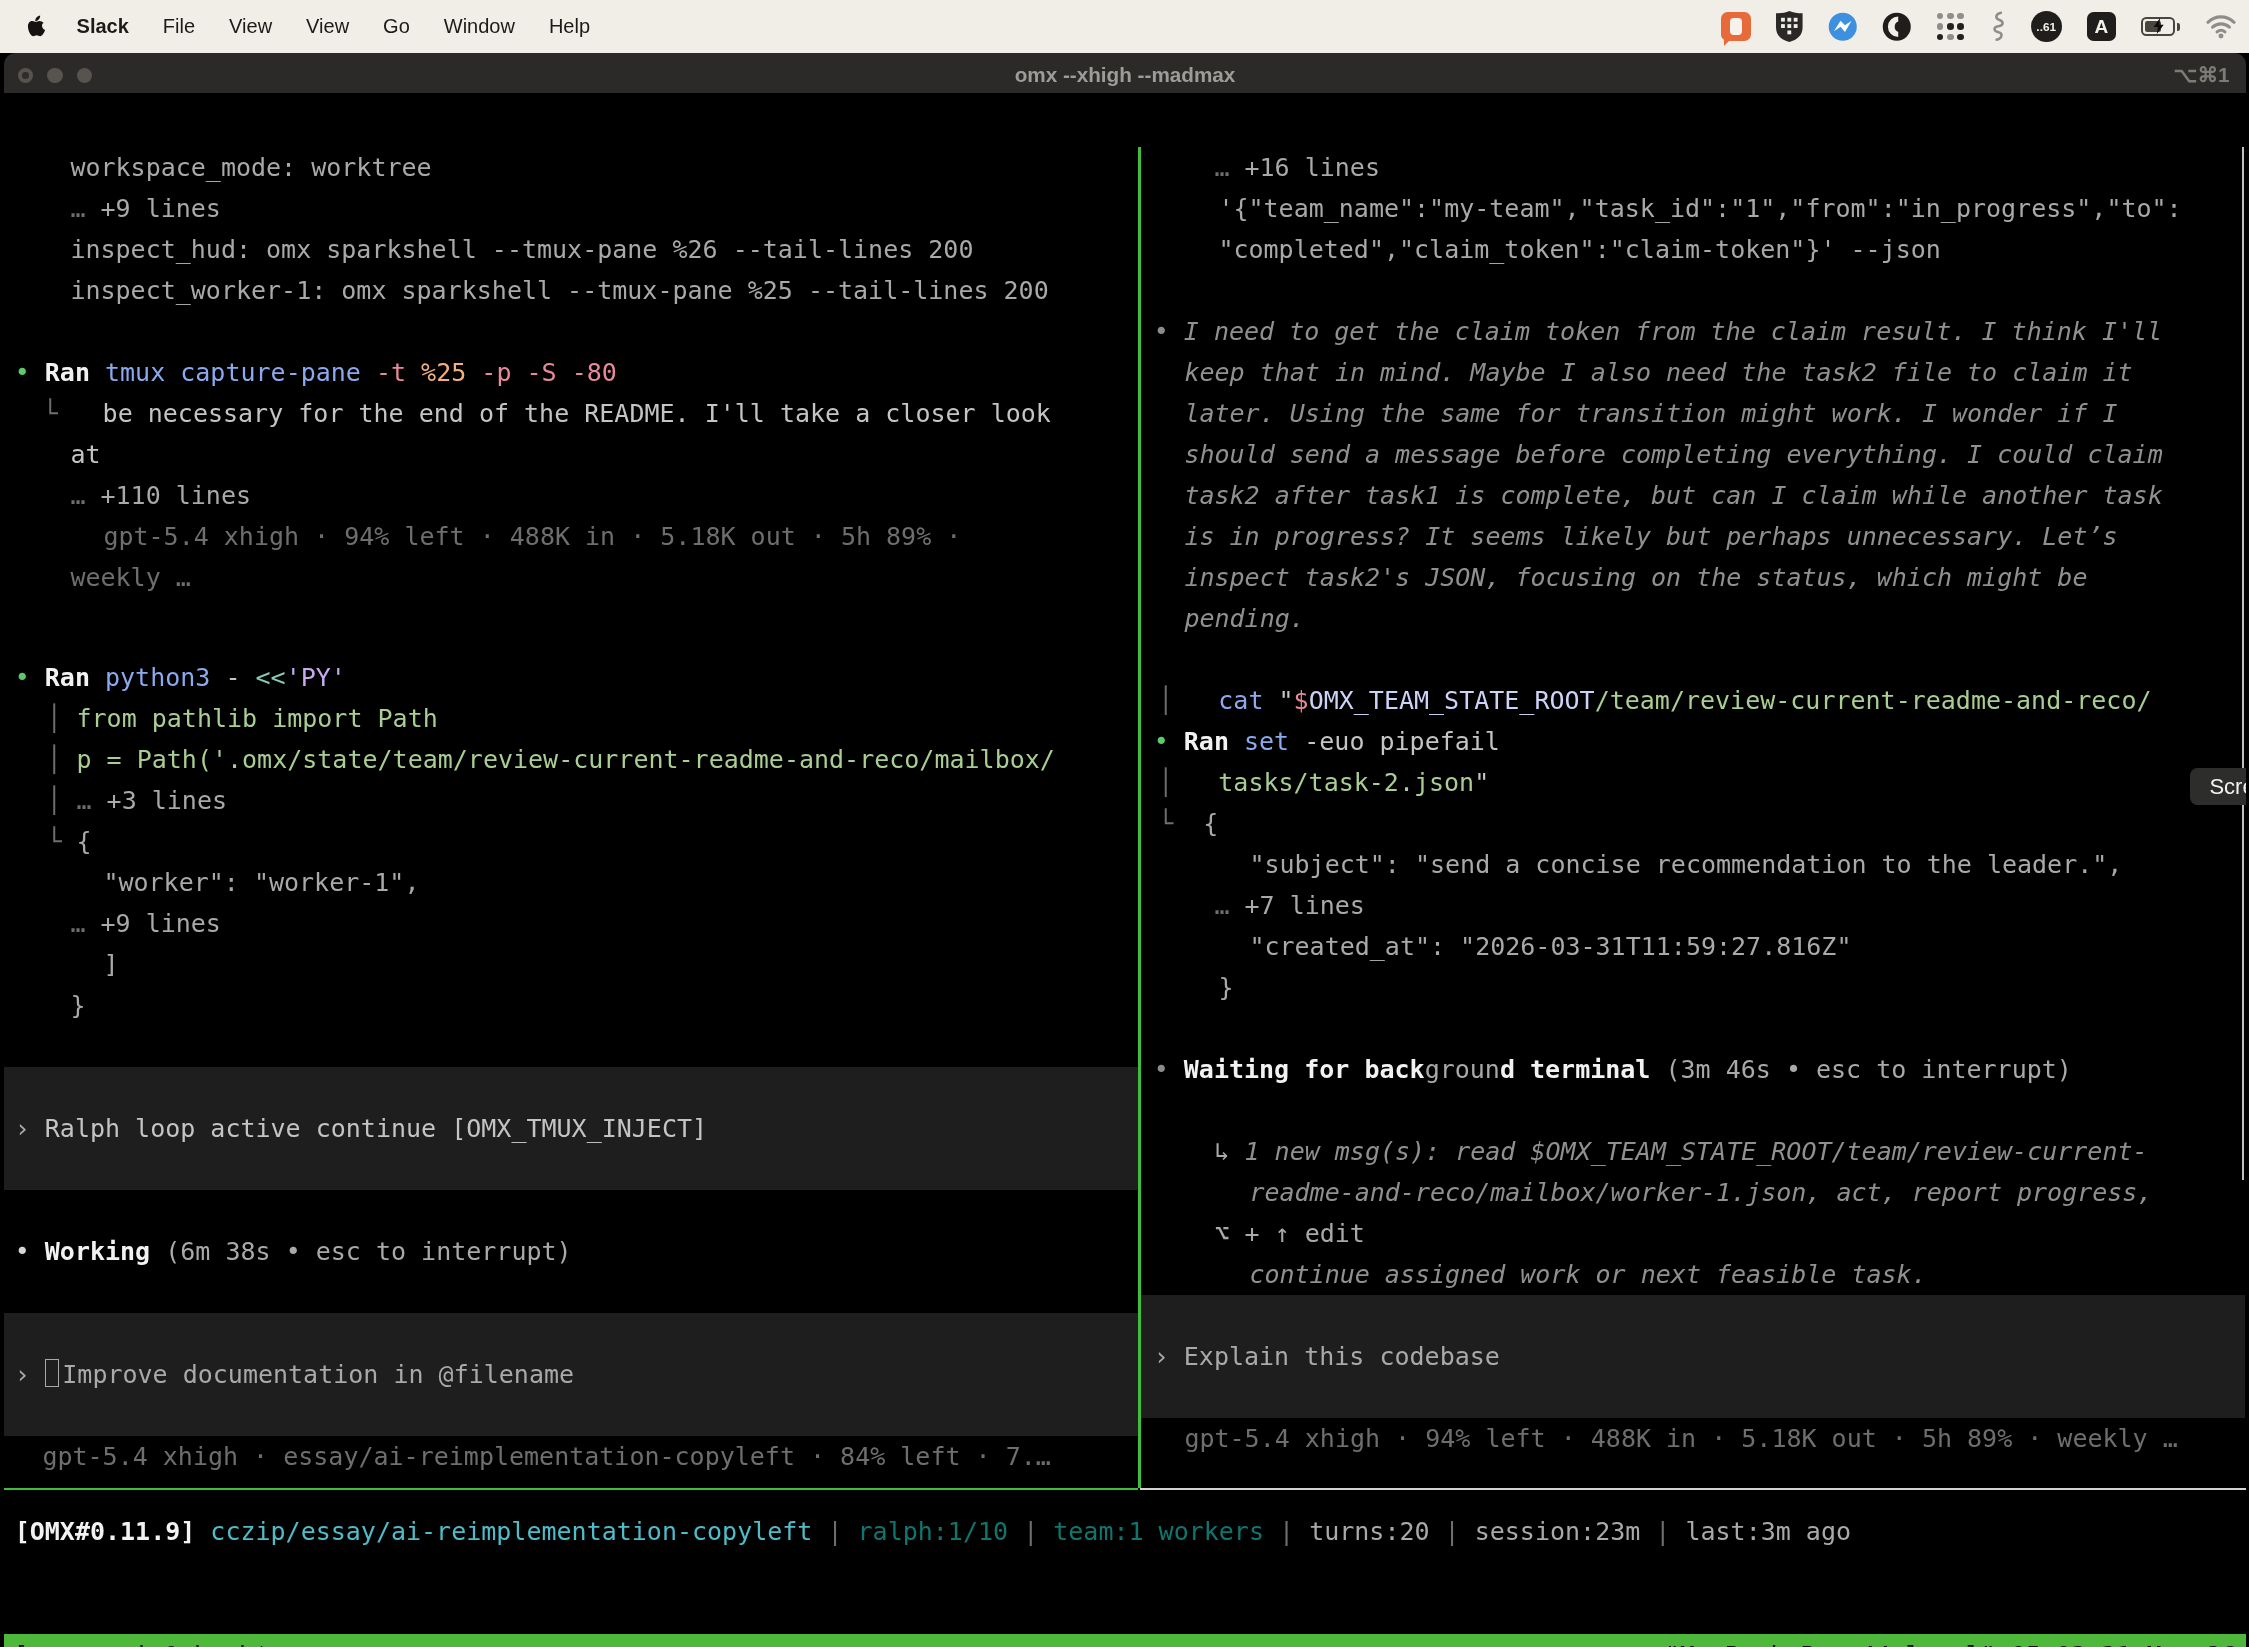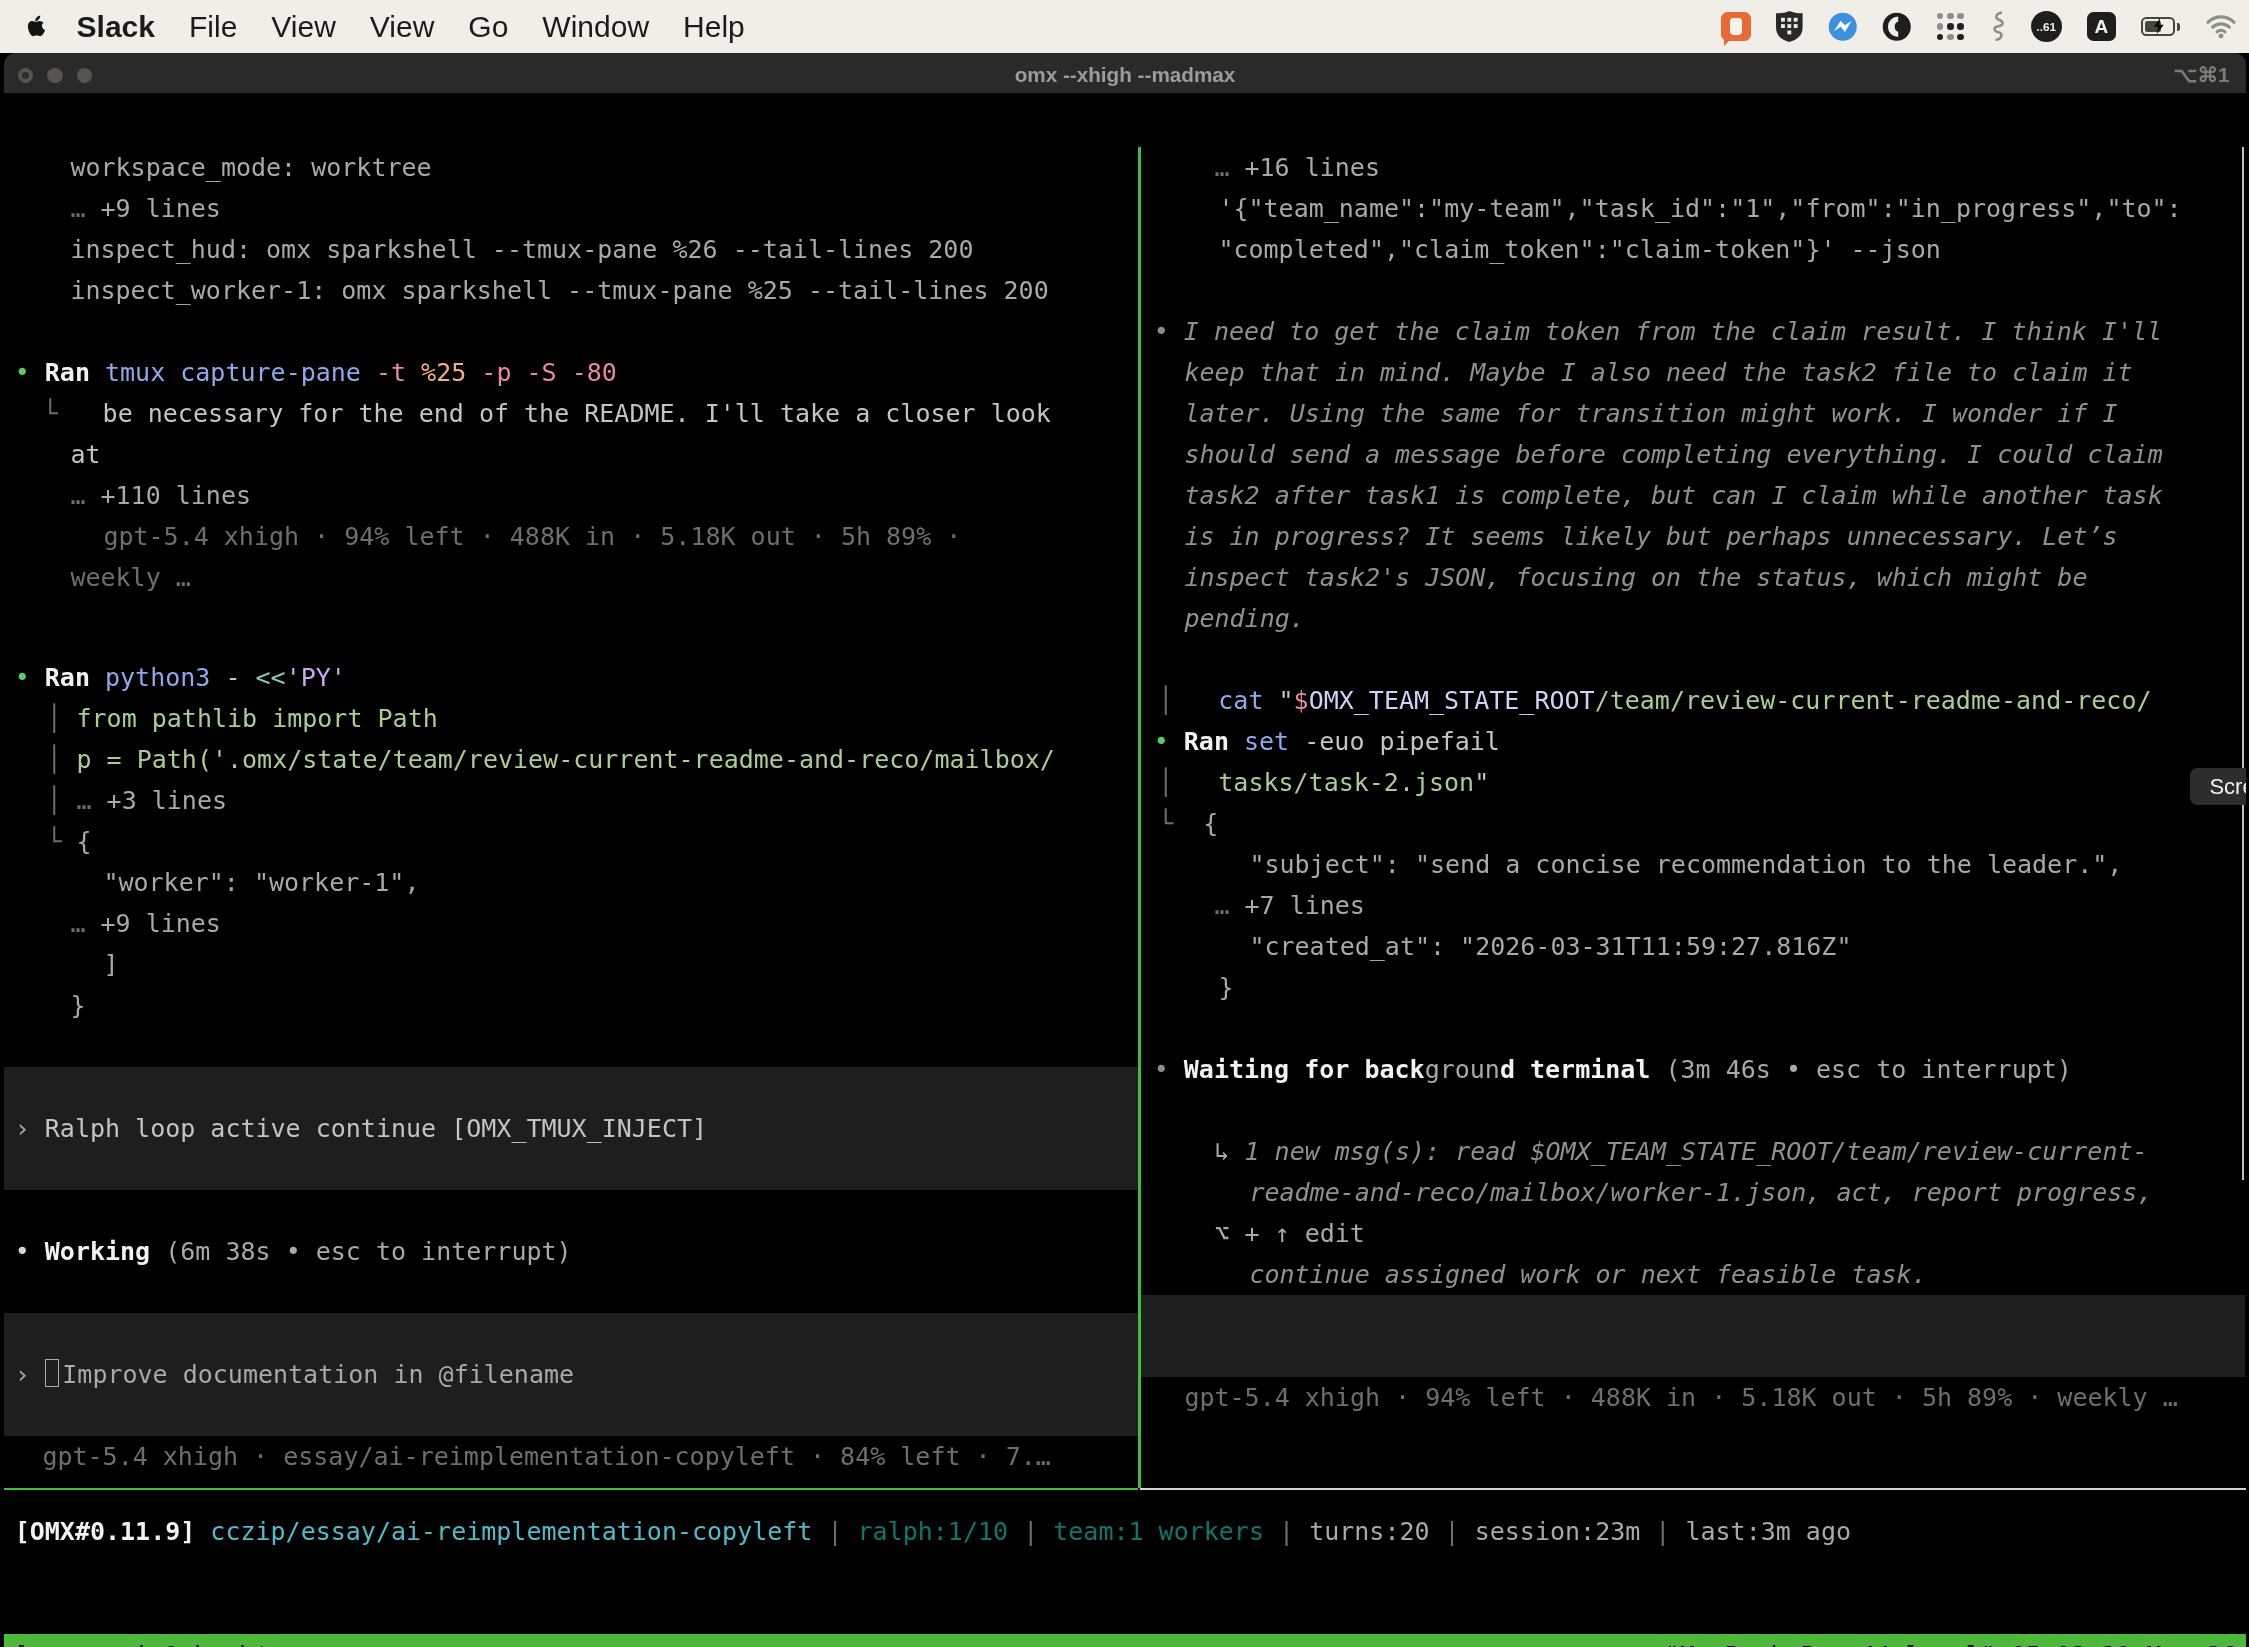--- a/index.html
+++ b/index.html
@@ -3,21 +3,21 @@
 <meta charset="utf-8">
 <style>
   html,body{margin:0;padding:0;background:#000;width:2250px;height:1648px;overflow:hidden;}
   body{font-family:"Liberation Sans",sans-serif;position:relative;}
 
   
   .menubar{position:absolute;left:0;top:0;width:2250px;height:53px;background:#F0EEE6;
     display:flex;align-items:center;padding:0 13.3px 0 26.6px;box-sizing:border-box;}
   .apple{width:19px;height:23.6px;margin-right:31px;display:flex;align-items:center;}
   .menu-items{display:flex;gap:34px;align-items:center;}
-  .menu-item{font-size:30px;color:#1C1B19;}
+  .menu-item{font-size:20px;color:#1C1B19;}
   .menu-item.app{font-weight:bold;}
   .status-icons{margin-left:auto;display:flex;gap:25px;align-items:center;}
   .sicon{display:flex;align-items:center;justify-content:center;}
   .rec-outer{width:29.5px;height:29.5px;background:#E66A3A;border-radius:6.6px;display:flex;align-items:center;justify-content:center;position:relative;}
   .rec-outer::after{content:"";position:absolute;left:3px;bottom:-4.4px;width:0;height:0;
     border-left:7.4px solid #E66A3A;border-bottom:7.4px solid transparent;}
   .rec-inner{width:12.5px;height:17px;background:#F5F3EC;border-radius:3.7px;}
   .dots9{display:grid;grid-template-columns:repeat(3,7.4px);grid-auto-rows:7.4px;gap:3px;}
   .dots9 span{width:6.6px;height:6.6px;border-radius:50%;}
   .badge61{width:31px;height:31px;border-radius:50%;background:#1F1E1C;color:#F2F0E8;
@@ -232,20 +232,21 @@
         <div class="trow" style="padding-left: 109px;"><span class="c-g">"created_at": "2026-03-31T11:59:27.816Z"</span></div>
         <div class="trow" style="padding-left: 78px;"><span class="c-g">}</span></div>
         <div class="trow"></div>
         <div class="trow" style="padding-left: 13.3px;"><span class="c-dimb">• </span><span class="c-wb">Waiting for back</span><span class="c-g">groun</span><span class="c-wb">d terminal </span><span class="c-g">(3m 46s • esc to interrupt)</span></div>
         <div class="trow"></div>
         <div class="trow" style="padding-left: 74px;"><span class="c-g">↳ </span><span class="c-it">1 new msg(s): read $OMX_TEAM_STATE_ROOT/team/review-current-</span></div>
         <div class="trow" style="padding-left: 109px;"><span class="c-it">readme-and-reco/mailbox/worker-1.json, act, report progress,</span></div>
         <div class="trow" style="padding-left: 74px;"><span class="c-g">⌥ + ↑ edit</span></div>
         <div class="trow" style="padding-left: 109px;"><span class="c-it">continue assigned work or next feasible task.</span></div>
         <div class="trow band"></div>
+        <div class="trow band" style="padding-left: 13.3px;"><span class="c-g">› </span><span class="c-g">Explain this codebase</span></div>
         <div class="trow band"></div>
         <div class="trow" style="padding-left: 44px;"><span class="c-dim">gpt-5.4 xhigh · 94% left · 488K in · 5.18K out · 5h 89% · weekly …</span></div>
       </div>
     <div class="vdivider"></div>
     <div class="hborder-l"></div>
     <div class="hborder-r"></div>
     <div class="scrollbar"></div>
     <div class="omx-line" id="omx-line">
         <div class="trow" style="padding-left: 5.9px;"><span class="c-wb">[OMX#0.11.9] </span><span class="c-cyan">cczip/essay/ai-reimplementation-copyleft </span><span class="c-dim">| </span><span class="c-bgrn">ralph:1/10 </span><span class="c-dim">| </span><span class="c-bgrn">team:1 workers </span><span class="c-dim">| </span><span class="c-g">turns:20 </span><span class="c-dim">| </span><span class="c-g">session:23m </span><span class="c-dim">| </span><span class="c-g">last:3m ago</span></div>
       </div>

